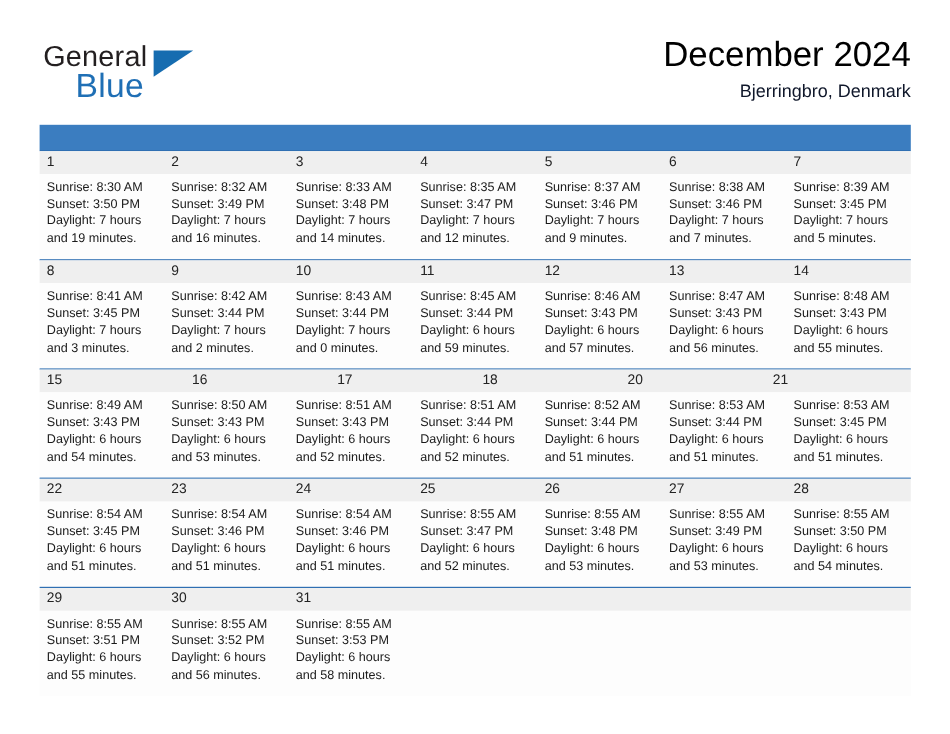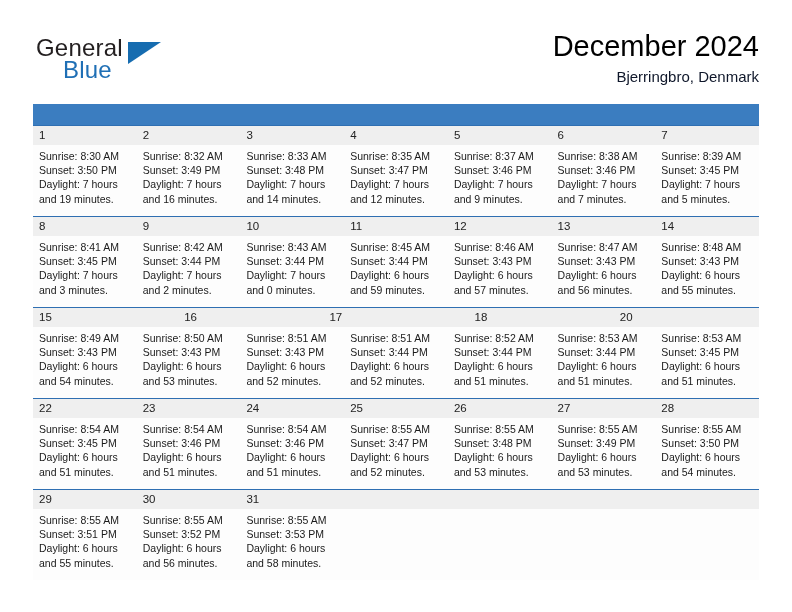--- a/index.html
+++ b/index.html
@@ -42,21 +42,21 @@
     top: 2px;
     font-size: 24px;
     letter-spacing: 0.2px;
     color: #231f20;
     font-family: "Liberation Sans", sans-serif;
   }
   .brand-blue {
     position: absolute;
     left: 30px;
     top: 24px;
-    font-size: 24px;
+    font-size: 28px;
     letter-spacing: 0.2px;
     color: #1f6fb5;
     font-family: "Liberation Sans", sans-serif;
   }
   .brand-tri {
     position: absolute;
     left: 95px;
     top: 10px;
     width: 0;
     height: 0;
@@ -289,20 +289,21 @@
       </div>
     </div>
 
     <div class="week">
       <div class="week-datebar">
         <div class="date-cell">15</div>
         <div class="date-cell">16</div>
         <div class="date-cell">17</div>
         <div class="date-cell">18</div>
         <div class="date-cell">20</div>
+        <div class="date-cell">21</div>
       </div>
       <div class="week-body">
         <div class="info-cell">
           <div class="info-line">Sunrise: 8:49 AM</div>
           <div class="info-line">Sunset: 3:43 PM</div>
           <div class="info-line">Daylight: 6 hours</div>
           <div class="info-line">and 54 minutes.</div>
         </div>
         <div class="info-cell">
           <div class="info-line">Sunrise: 8:50 AM</div>

